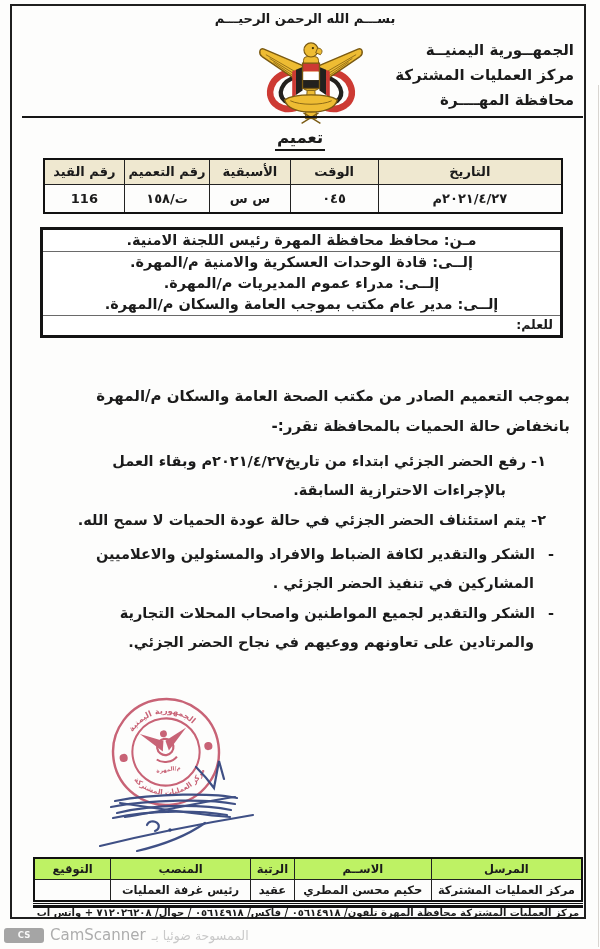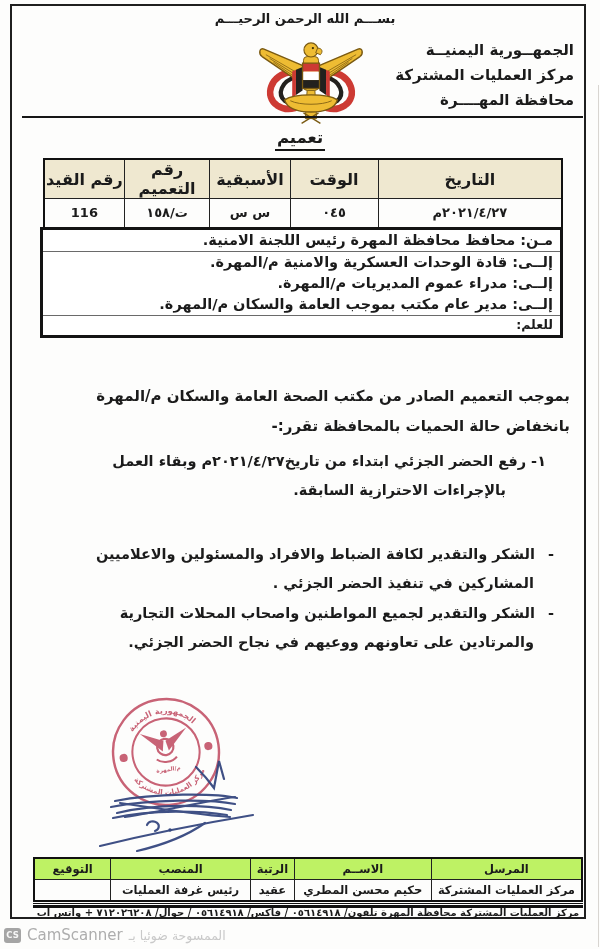--- a/index.html
+++ b/index.html
@@ -13,26 +13,26 @@
   .bismillah { top:11px; left:180px; width:250px; text-align:center; font-size:13px; font-weight:bold; }
   .org-block { top:38px; right:26px; text-align:right; font-size:15px; font-weight:bold; line-height:25px; }
 
   .sep-line { top:116px; left:22px; width:561px; height:2px; background:#161616; }
   .doc-title { top:128px; left:0; width:600px; text-align:center; font-size:16.5px; font-weight:bold; }
   .doc-title span { border-bottom:2px solid #161616; padding:0 2px 2px; }
 
   table { border-collapse:collapse; direction:rtl; }
   .meta-table { left:43px; top:158px; width:520px; }
   .meta-table th, .meta-table td { border:1.5px solid #222; text-align:center; font-weight:bold; }
-  .meta-table th { background:#efe8d0; height:25px; font-size:16px; }
+  .meta-table th { background:#efe8d0; height:25px; font-size:13px; }
   .meta-table td { height:29px; font-size:13px; }
   .meta-table { border:2.5px solid #111; }
 
   .routing-box { left:40px; top:227px; width:523px; border:3px solid #131313; background:#fff; }
-  .route-row { padding:2px 7px 3px; font-size:14.5px; font-weight:bold; text-align:right; }
+  .route-row { padding:2px 7px 3px; font-size:14.5px; font-weight:bold; text-align:center; }
   .route-row.sep { border-bottom:1px solid #6a6a6a; }
   .route-note { padding:1px 7px 3px; font-size:12.5px; font-weight:bold; }
 
   .intro { top:381px; right:30px; left:92px; font-size:15px; font-weight:bold; line-height:30px; text-align:right; }
   .num-list { top:447px; right:54px; left:66px; font-size:14.5px; font-weight:bold; line-height:29px; text-align:right; }
   .num-item { padding-right:40px; text-indent:-40px; margin-bottom:1px; }
   .dash-list { top:540px; right:46px; left:58px; font-size:14.5px; font-weight:bold; line-height:29px; text-align:right; }
   .dash-item { padding-right:20px; text-indent:-20px; margin-bottom:1px; }
   .dash-item .dash { padding-left:8px; }
 
@@ -41,21 +41,21 @@
 
   .sig-table { left:33px; top:857px; width:550px; border:2px solid #111; }
   .sig-table th, .sig-table td { border:1.5px solid #222; text-align:center; font-weight:bold; }
   .sig-table th { background:#bef264; height:21px; font-size:11.5px; }
   .sig-table td { height:22px; font-size:11.5px; }
 
   .double-line { left:33px; top:903px; width:550px; height:5px; border-top:1px solid #111; border-bottom:3px solid #111; }
   .footer-contact { left:33px; top:907px; width:550px; text-align:center; font-size:10px; font-weight:bold; letter-spacing:0; }
 
   .watermark { top:924px; left:4px; height:22px; direction:ltr; display:flex; align-items:center; gap:6px; }
-  .cs-badge { width:17px; height:15px; background:#a5a5a5; border-radius:3px; color:#f7f7f7; font-size:8.5px; font-weight:bold; display:flex; align-items:center; justify-content:center; }
+  .cs-badge { width:40px; height:15px; background:#a5a5a5; border-radius:3px; color:#f7f7f7; font-size:8.5px; font-weight:bold; display:flex; align-items:center; justify-content:center; }
   .cs-brand { color:#adadad; font-size:15px; }
   .cs-arabic { color:#c9c9c9; font-size:12.5px; direction:rtl; }
 </style>
 </head>
 <body>
 
 <div class="page">
 
   <div class="abs page-border"></div>
   <div class="abs scan-edge"></div>
@@ -153,20 +153,24 @@
     <div class="route-note">للعلم:</div>
   </div>
 
   <div class="abs intro">بموجب التعميم الصادر من مكتب الصحة العامة والسكان م/المهرة بانخفاض حالة الحميات بالمحافظة تقرر:-</div>
 
   <div class="abs num-list">
     <div class="num-item">
       <span>١-</span>
       <span>رفع الحضر الجزئي ابتداء من تاريخ٢٠٢١/٤/٢٧م وبقاء العمل بالإجراءات الاحترازية السابقة.</span>
     </div>
+    <div class="num-item">
+      <span>٢-</span>
+      <span>يتم استئناف الحضر الجزئي في حالة عودة الحميات لا سمح الله.</span>
+    </div>
   </div>
 
   <div class="abs dash-list">
     <div class="dash-item">
       <span class="dash">-</span>
       <span>الشكر والتقدير لكافة الضباط والافراد والمسئولين والاعلاميين المشاركين في تنفيذ الحضر الجزئي .</span>
     </div>
     <div class="dash-item">
       <span class="dash">-</span>
       <span>الشكر والتقدير لجميع المواطنين واصحاب المحلات التجارية والمرتادين على تعاونهم ووعيهم في نجاح الحضر الجزئي.</span>

